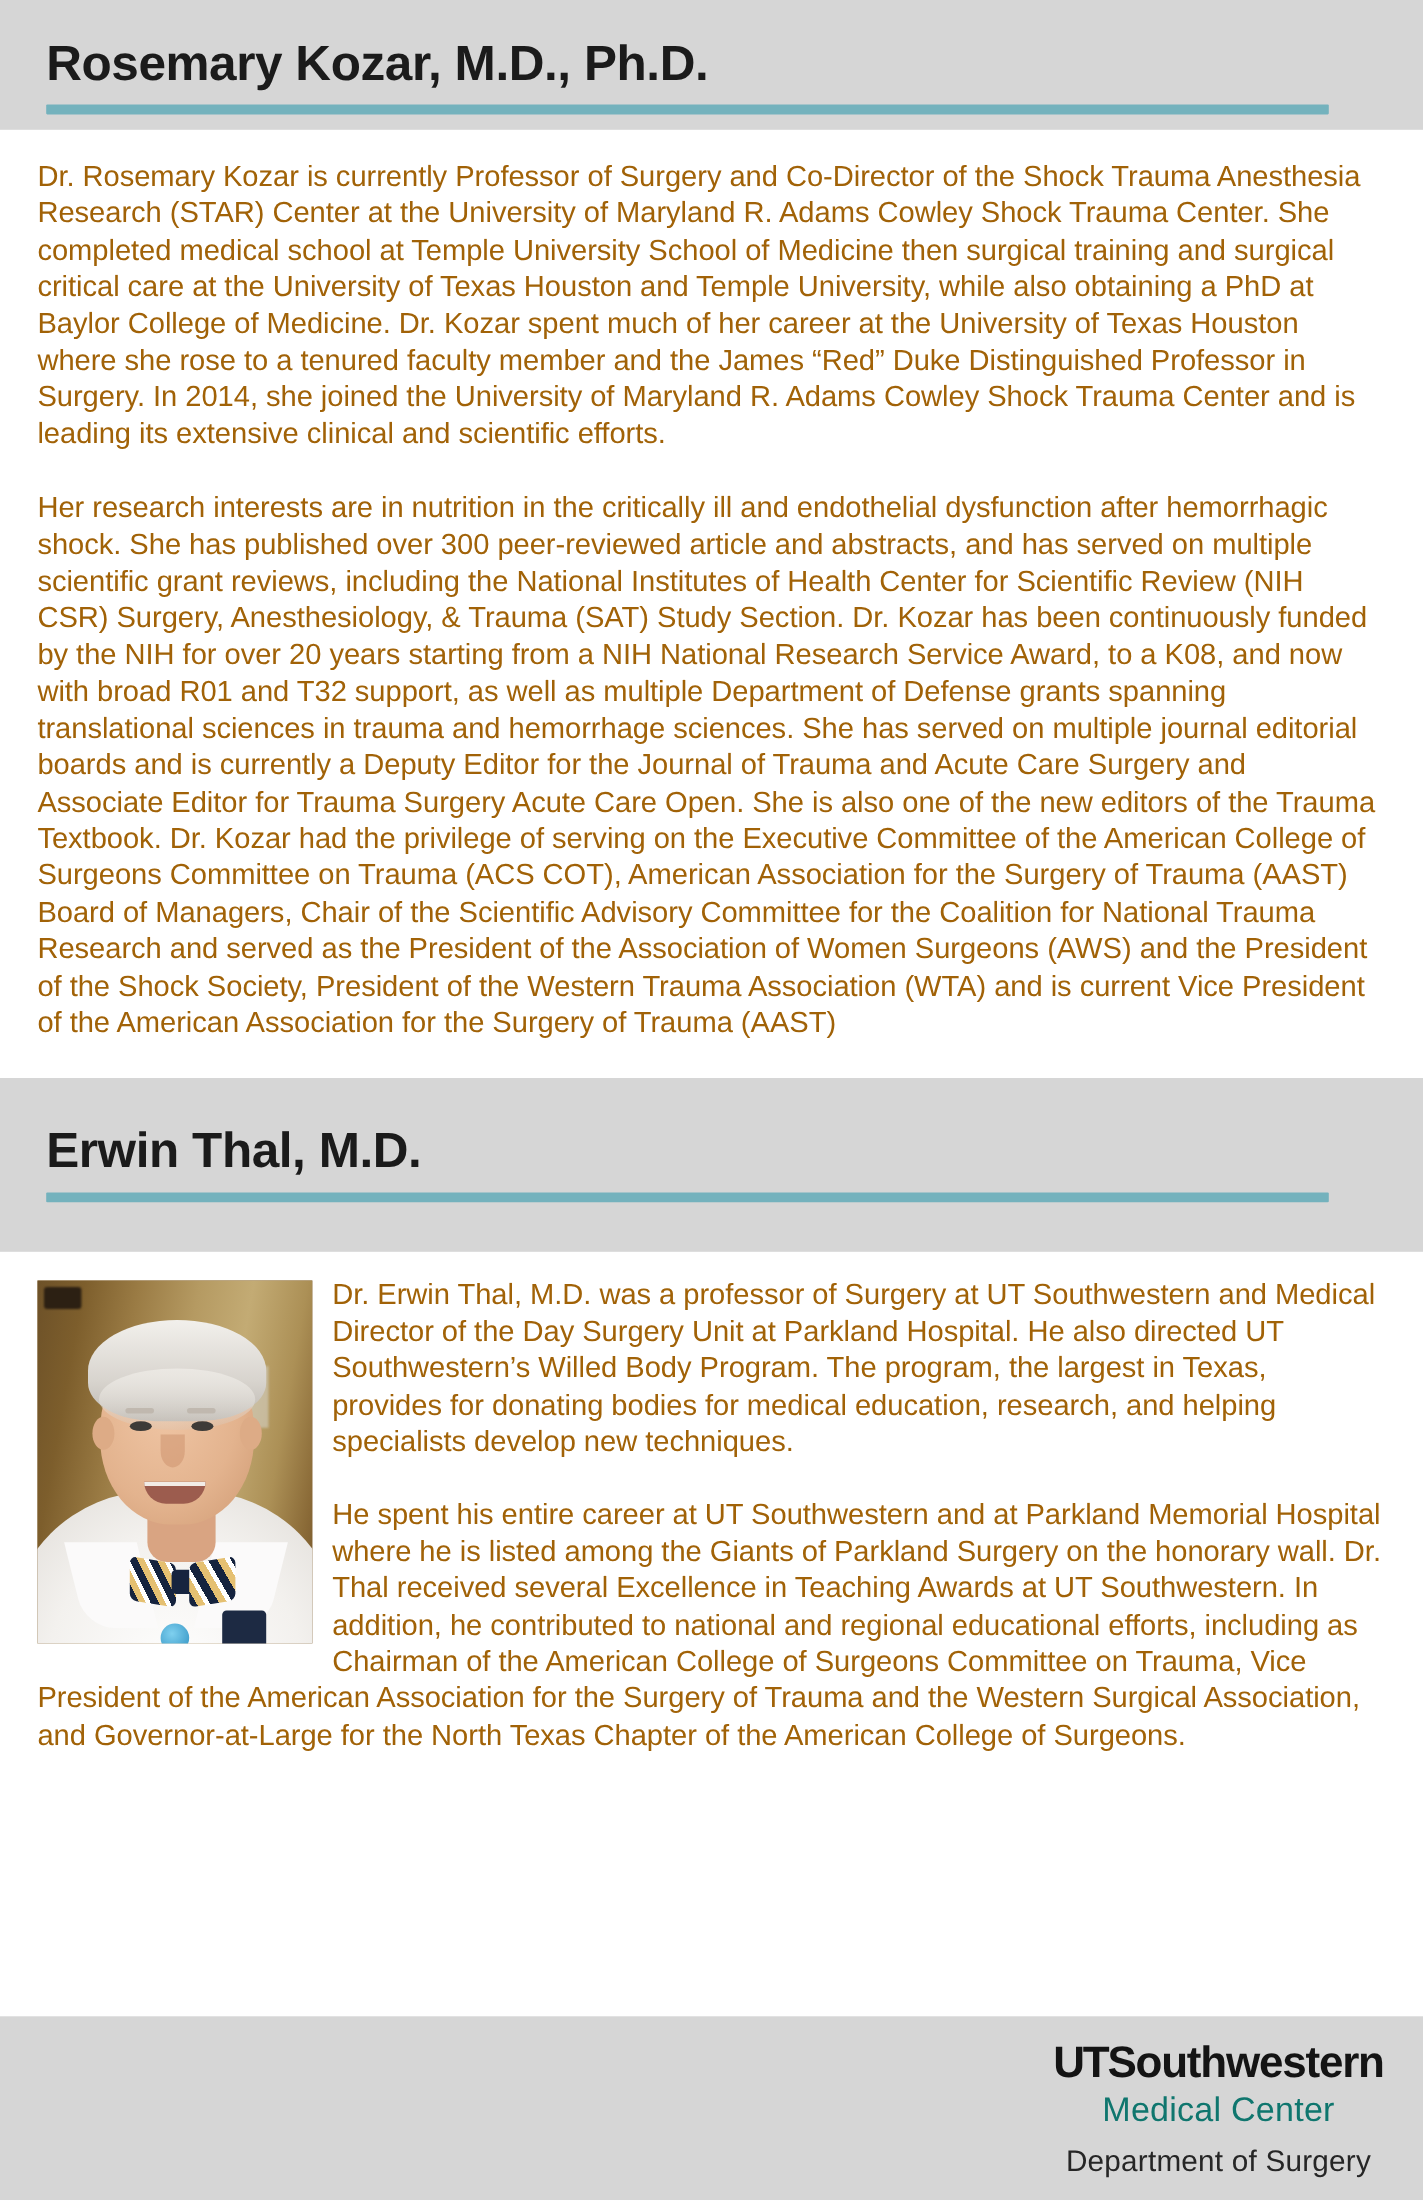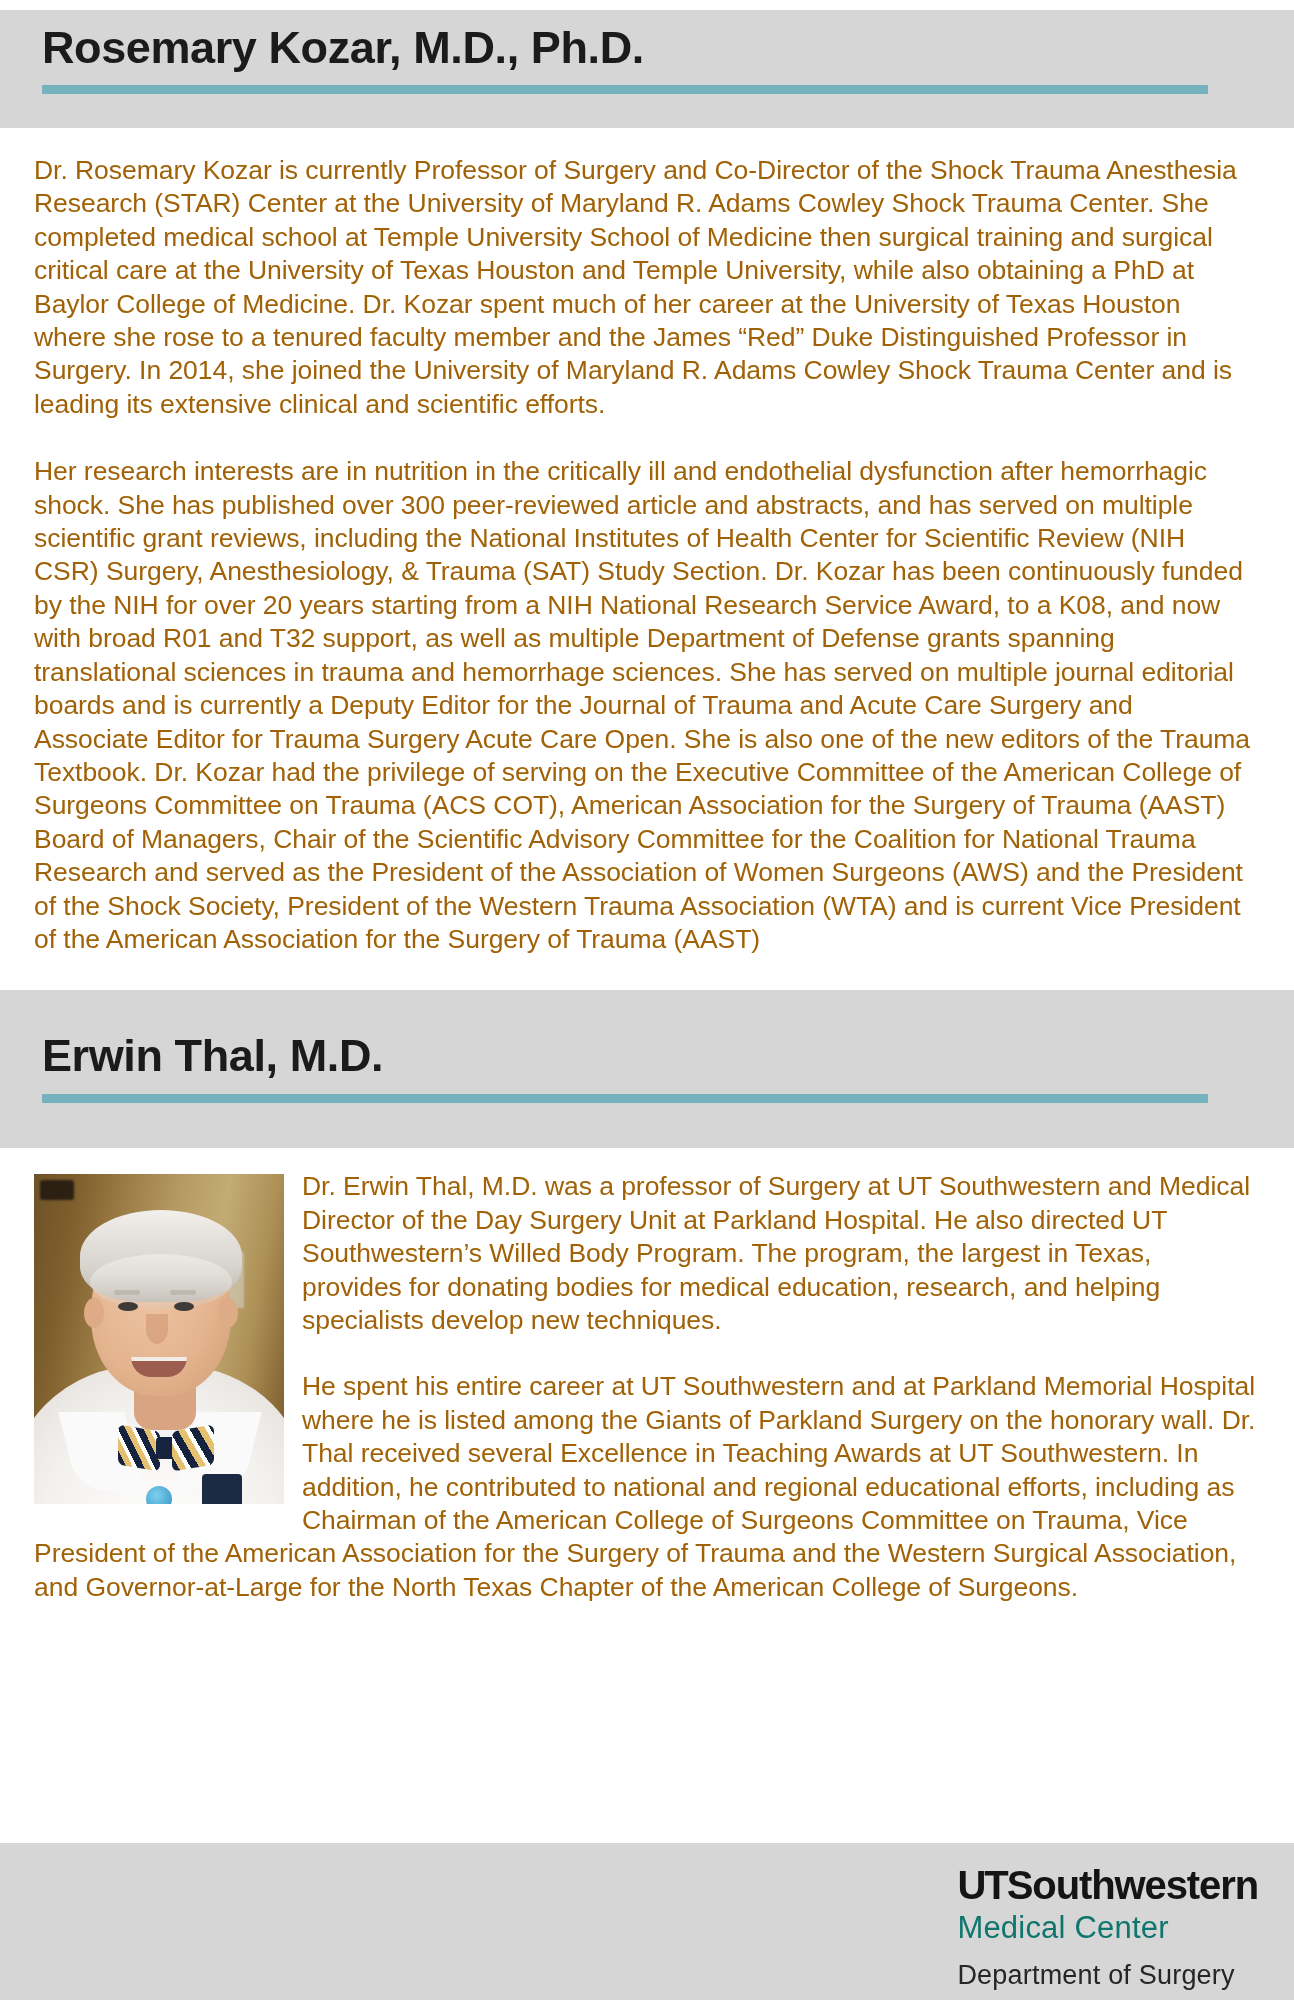--- a/index.html
+++ b/index.html
@@ -41,21 +41,21 @@
   }
   .accent-rule {
     height: 9px;
     background: #74b2bd;
     margin: 14px 0 0 42px;
     width: 1166px;
     border-radius: 1px;
   }
 
   #band-kozar { height: 118px; padding-bottom: 0; }
-  #band-kozar .band-title { padding-top: 14px; margin-top: 10px; }
+  #band-kozar .band-title { padding-top: 34px; }
   #band-thal  { height: 158px; }
   #band-thal  .band-title { padding-top: 42px; margin-top: 12px; }
 
   
   .body-area {
     padding: 0 36px 0 34px;
   }
   p.copy {
     font-size: 26.5px;
     line-height: 33.4px;
@@ -223,21 +223,21 @@
     position: absolute;
     left: 0; bottom: 0;
     width: 1294px;
     height: 167px;
     background: #d6d6d6;
   }
   .logo-wrap {
     position: absolute;
     right: 36px;
     top: 22px;
-    text-align: left;
+    text-align: center;
   }
   .logo-line1 {
     font-size: 40px;
     font-weight: bold;
     letter-spacing: -1.1px;
     color: #141414;
     line-height: 1.0;
     white-space: nowrap;
   }
   .logo-line1 .ut { letter-spacing: -2px; }

